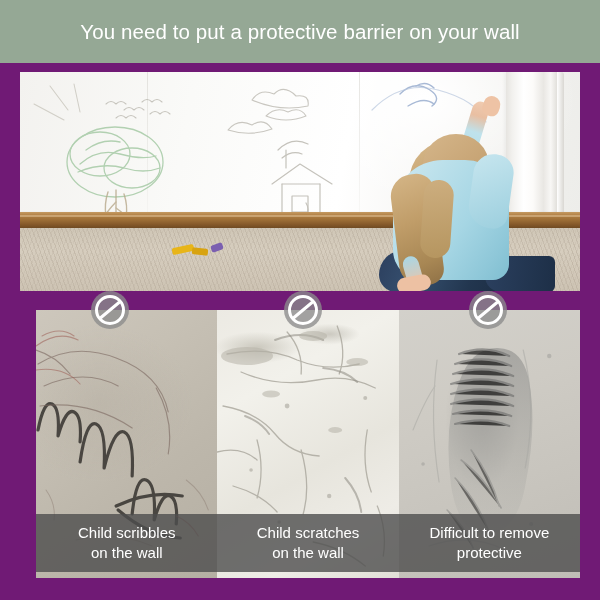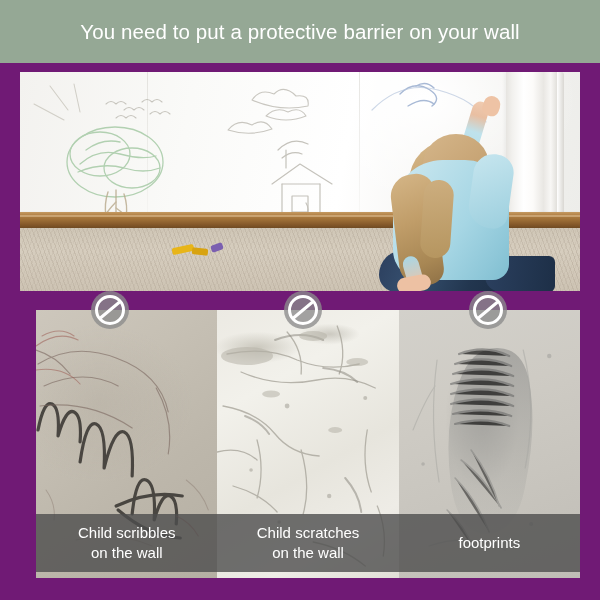--- a/index.html
+++ b/index.html
@@ -574,21 +574,22 @@
           <path d="M30 236 q40 -14 76 4"></path>
           <path d="M14 120 q12 -30 22 -44"></path>
         </g>
         <g fill="#8f8f8b" opacity="0.4" stroke="none">
           <circle cx="150" cy="46" r="2.2"></circle>
           <circle cx="24" cy="154" r="1.8"></circle>
           <circle cx="132" cy="214" r="2"></circle>
         </g>
       </svg>
       <div class="panel-caption">
-        <div class="caption-line">footprints</div>
+        <div class="caption-line">Difficult to remove</div>
+        <div class="caption-line">protective</div>
       </div>
     </div>
   </div>
 
   <svg class="no-icon n1" viewBox="0 0 40 40">
     <circle cx="20" cy="20" r="19" fill="#8c8c8c" opacity="0.78"></circle>
     <circle cx="20" cy="20" r="13.5" fill="none" stroke="#ffffff" stroke-width="3"></circle>
     <line x1="11" y1="27.5" x2="29" y2="12.5" stroke="#ffffff" stroke-width="3" stroke-linecap="round"></line>
   </svg>
 

